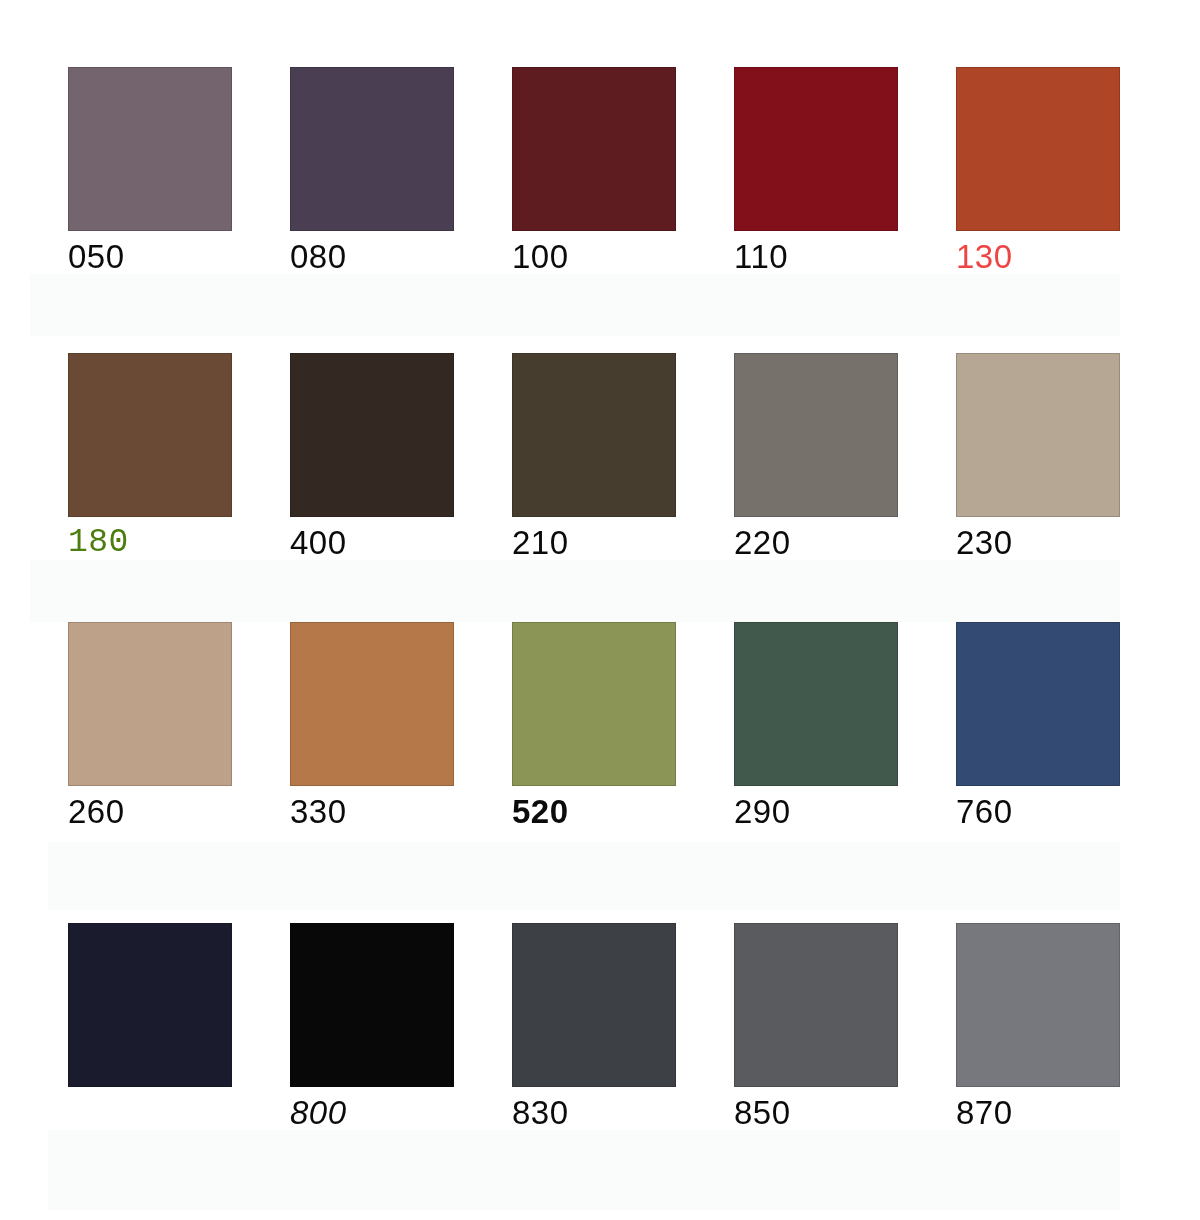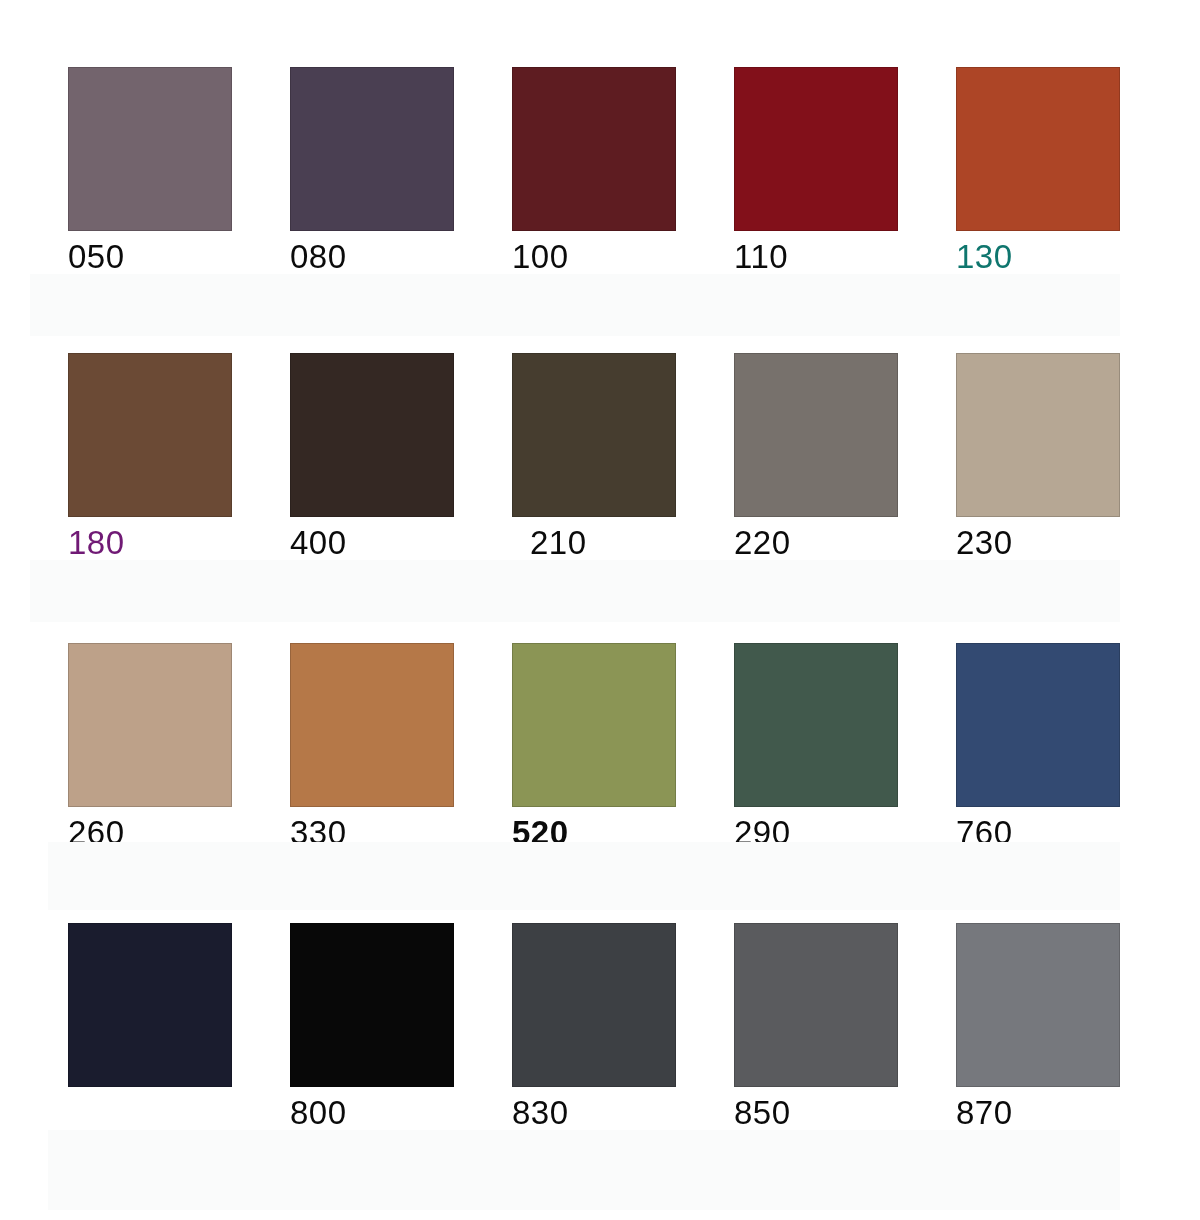--- a/index.html
+++ b/index.html
@@ -86,54 +86,54 @@
       <div class="swatch-cell">
         <span class="swatch-chip" style="background-color: rgb(94, 28, 33);"></span>
         <span class="swatch-label" style="color: rgb(11, 11, 11);">100</span>
       </div>
       <div class="swatch-cell">
         <span class="swatch-chip" style="background-color: rgb(130, 16, 26);"></span>
         <span class="swatch-label" style="color: rgb(11, 11, 11);">110</span>
       </div>
       <div class="swatch-cell">
         <span class="swatch-chip" style="background-color: rgb(173, 69, 38);"></span>
-        <span class="swatch-label" style="color: #0f766e;">130</span>
+        <span class="swatch-label" style="color: #ef4444;">130</span>
       </div>
     </div>
     <div class="row-band" style="top: 274px; background-color: rgb(250, 251, 251);"></div>
   </div>
 
   <div class="swatch-row">
     <div class="swatch-grid" style="top:68px">
       <div class="swatch-cell">
         <span class="swatch-chip" style="background-color: rgb(107, 74, 53);"></span>
-        <span class="swatch-label" style="color: #701a75;">180</span>
+        <span class="swatch-label" style="color: #4d7c0f; font-family: Liberation Mono, monospace;">180</span>
       </div>
       <div class="swatch-cell">
         <span class="swatch-chip" style="background-color: rgb(52, 40, 35);"></span>
         <span class="swatch-label" style="color: rgb(11, 11, 11);">400</span>
       </div>
       <div class="swatch-cell">
         <span class="swatch-chip" style="background-color: rgb(70, 61, 47);"></span>
-        <span class="swatch-label" style="color: rgb(11, 11, 11); margin-left: 18px;">210</span>
+        <span class="swatch-label" style="color: rgb(11, 11, 11);">210</span>
       </div>
       <div class="swatch-cell">
         <span class="swatch-chip" style="background-color: rgb(119, 113, 108);"></span>
         <span class="swatch-label" style="color: rgb(11, 11, 11);">220</span>
       </div>
       <div class="swatch-cell">
         <span class="swatch-chip" style="background-color: rgb(182, 167, 148);"></span>
         <span class="swatch-label" style="color: rgb(11, 11, 11);">230</span>
       </div>
     </div>
     <div class="row-band" style="top: 275px; background-color: rgb(250, 251, 251);"></div>
   </div>
 
   <div class="swatch-row">
-    <div class="swatch-grid" style="top:73px">
+    <div class="swatch-grid" style="top:52px">
       <div class="swatch-cell">
         <span class="swatch-chip" style="background-color: rgb(189, 161, 137);"></span>
         <span class="swatch-label" style="color: rgb(11, 11, 11);">260</span>
       </div>
       <div class="swatch-cell">
         <span class="swatch-chip" style="background-color: rgb(181, 120, 72);"></span>
         <span class="swatch-label" style="color: rgb(11, 11, 11);">330</span>
       </div>
       <div class="swatch-cell">
         <span class="swatch-chip" style="background-color: rgb(139, 149, 85);"></span>
@@ -151,21 +151,21 @@
     <div class="row-band" style="top: 272px; left: 48px; width: 1072px; height: 68px; background-color: rgb(250, 251, 251);"></div>
   </div>
 
   <div class="swatch-row">
     <div class="swatch-grid" style="top:68px">
       <div class="swatch-cell">
         <span class="swatch-chip" style="background-color: rgb(26, 28, 46);"></span>
       </div>
       <div class="swatch-cell">
         <span class="swatch-chip" style="background-color: rgb(8, 8, 8);"></span>
-        <span class="swatch-label" style="color: rgb(11, 11, 11);">800</span>
+        <span class="swatch-label" style="color: rgb(11, 11, 11); font-style: italic;">800</span>
       </div>
       <div class="swatch-cell">
         <span class="swatch-chip" style="background-color: rgb(61, 64, 68);"></span>
         <span class="swatch-label" style="color: rgb(11, 11, 11);">830</span>
       </div>
       <div class="swatch-cell">
         <span class="swatch-chip" style="background-color: rgb(90, 91, 94);"></span>
         <span class="swatch-label" style="color: rgb(11, 11, 11);">850</span>
       </div>
       <div class="swatch-cell">

